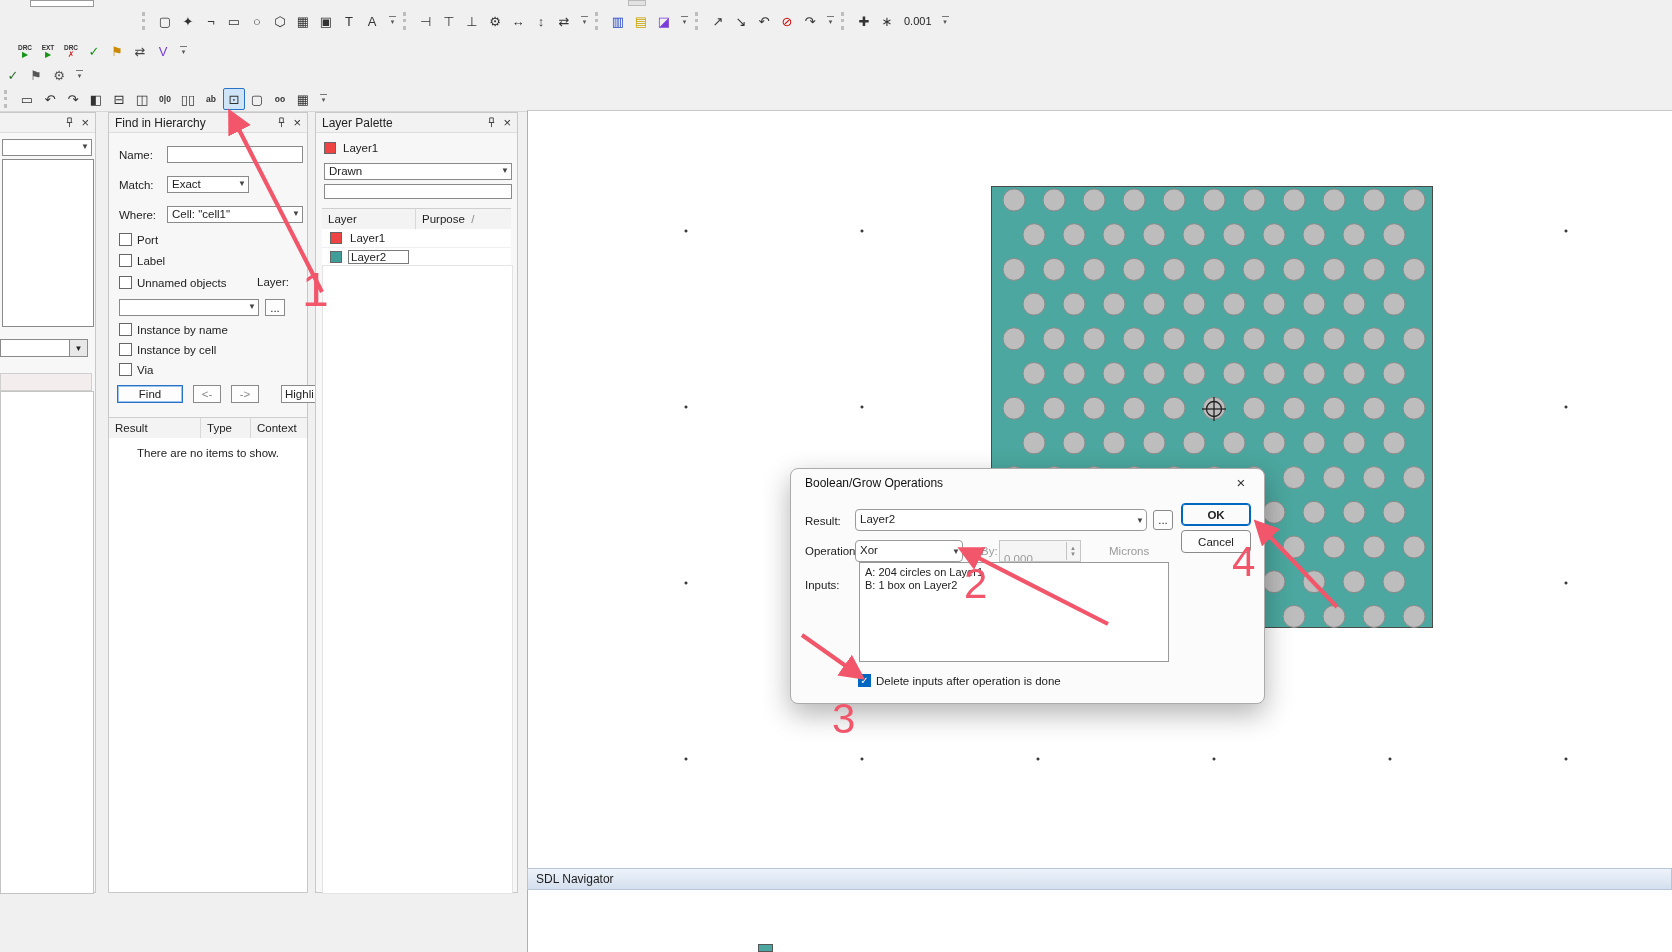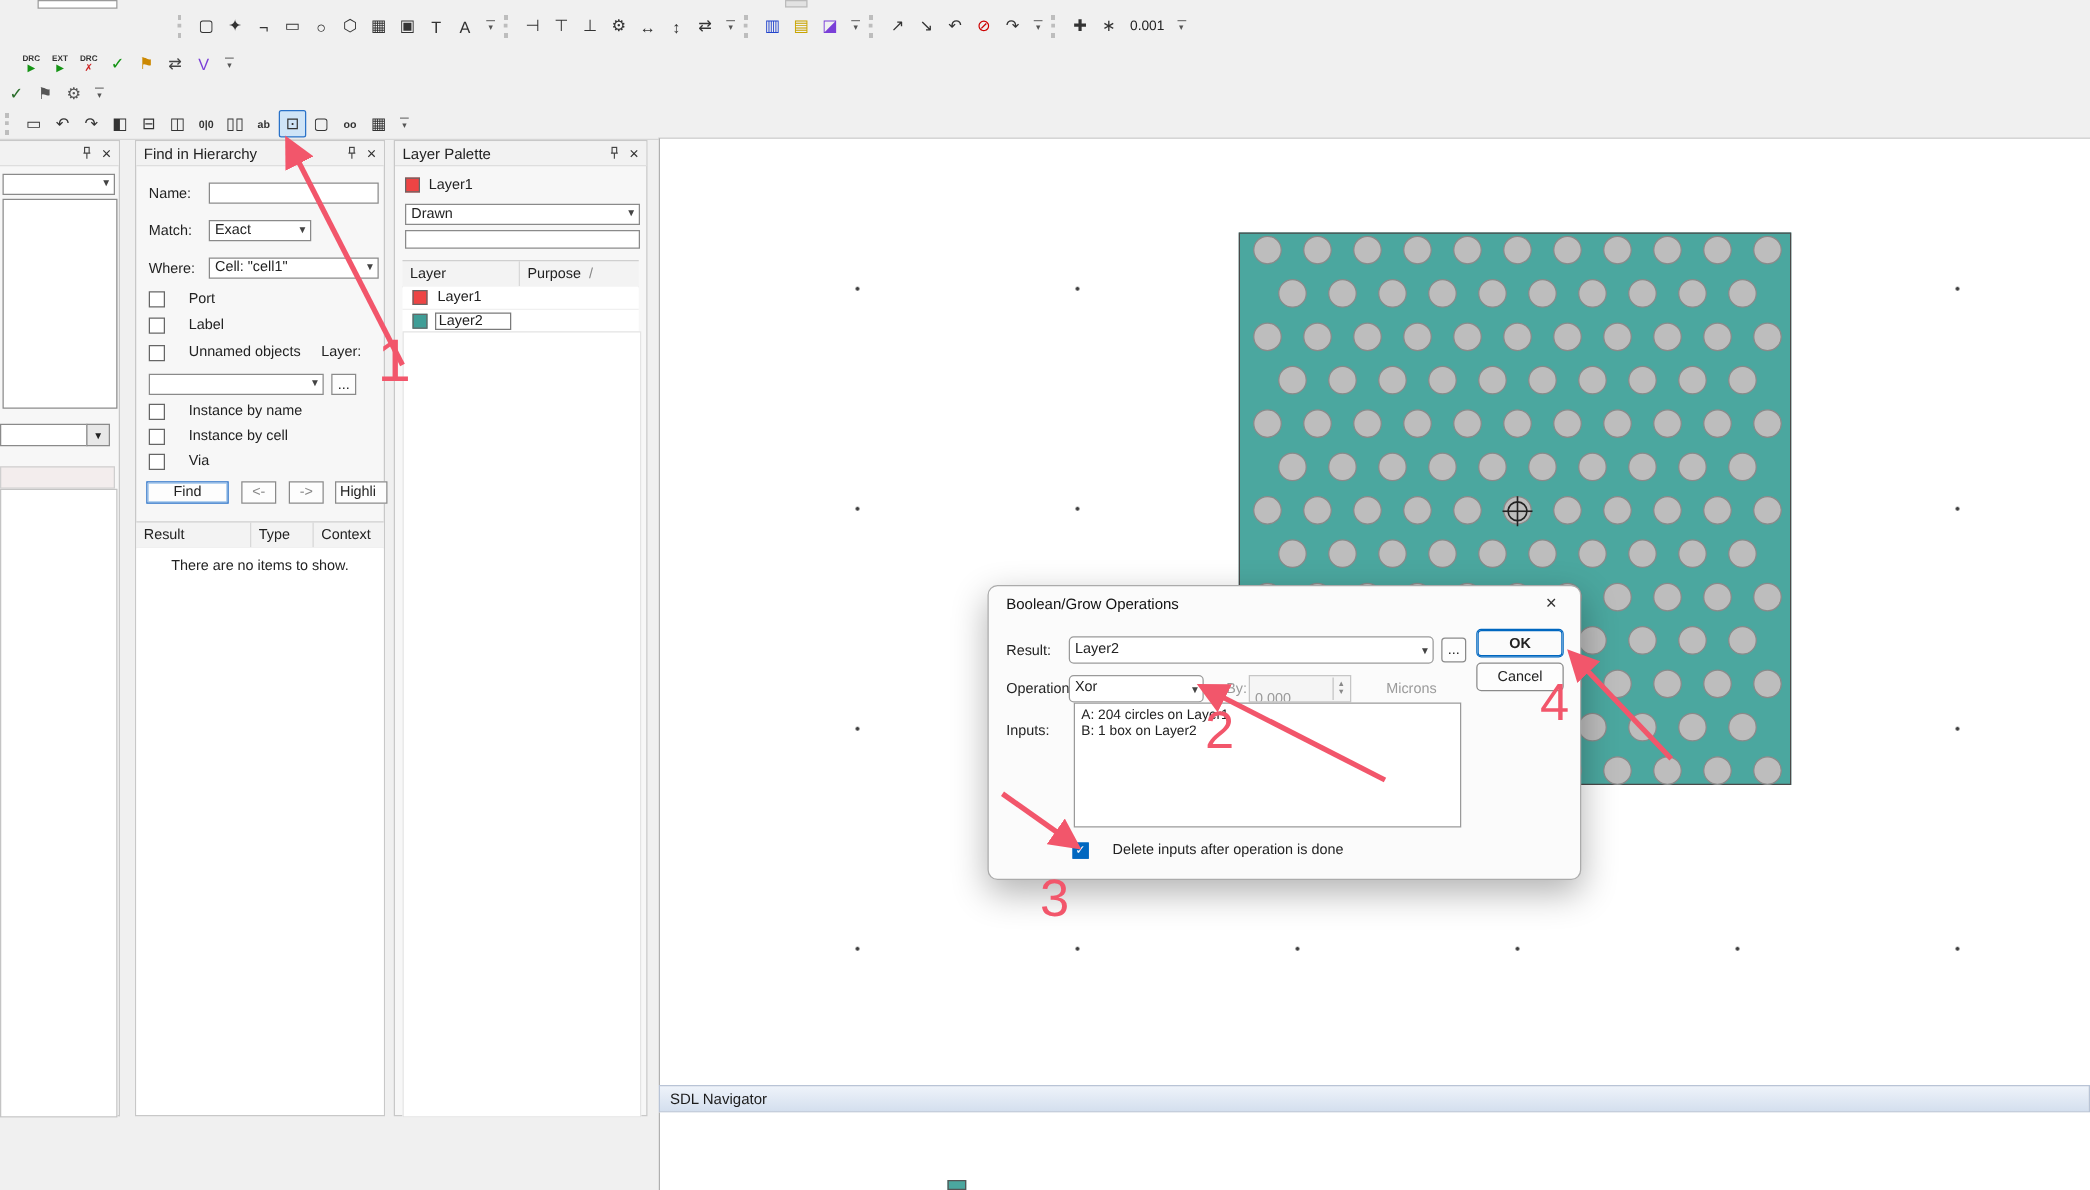--- a/index.html
+++ b/index.html
@@ -31,21 +31,21 @@
   .xbtn{font-size:13px;line-height:11px;color:#333;cursor:default;}
   .lbl{position:absolute;font-size:11.5px;color:#222;white-space:nowrap;}
   .lbl.gray{color:#9a9a9a;}
   .fld{position:absolute;background:#fff;border:1px solid #8a8a8a;box-sizing:border-box;
        font-size:11.5px;padding:1px 4px;overflow:hidden;white-space:nowrap;}
   .combo{padding-right:14px;}
   .chev{position:absolute;right:2px;top:2px;font-size:8px;color:#444;line-height:10px;}
   .btn{position:absolute;background:#fdfdfd;border:1px solid #8a8a8a;box-sizing:border-box;font-size:11.5px;
        display:flex;align-items:center;justify-content:center;overflow:hidden;white-space:nowrap;cursor:default;}
   .btn.default{border:1px solid #2a72c8;box-shadow:inset 0 0 0 1px #9cc3ec;}
-  .cb{position:absolute;display:flex;align-items:flex-start;gap:19px;font-size:11.5px;white-space:nowrap;}
+  .cb{position:absolute;display:flex;align-items:center;gap:5px;font-size:11.5px;white-space:nowrap;}
   .cb .box{width:13px;height:13px;background:#fff;border:1px solid #666;box-sizing:border-box;flex:0 0 auto;
            display:flex;align-items:center;justify-content:center;font-size:10px;color:#fff;}
   .cb .box.on{background:var(--accent,#0067c0);border-color:var(--accent,#0067c0);}
 
   
   .th-row{position:absolute;left:0;right:0;height:20px;background:#f3f3f3;border-top:1px solid #cfcfcf;
           border-bottom:1px solid #cfcfcf;display:flex;align-items:center;font-size:11.5px;}
   .th-cell{padding:0 6px;height:100%;display:flex;align-items:center;border-right:1px solid #d8d8d8;box-sizing:border-box;}
   .empty-note{position:absolute;left:0;right:0;text-align:center;font-size:11.5px;color:#222;}
   .white-area{position:absolute;background:#fff;border-top:none;}
@@ -272,21 +272,21 @@
 
     <div class="btn default" style="left:8px;top:272px;width:66px;height:18px;text-align:right;">
         <span>Find</span>
       </div>
     <div class="btn" style="left:84px;top:272px;width:28px;height:18px;color:#888;">
         <span>&lt;-</span>
       </div>
     <div class="btn" style="left:122px;top:272px;width:28px;height:18px;color:#888;">
         <span>-&gt;</span>
       </div>
-    <div class="btn" style="left:159px;top:272px;width:42px;height:18px;justify-content:flex-start;padding-left:3px;">
+    <div class="btn" style="left:172px;top:272px;width:42px;height:18px;justify-content:flex-start;padding-left:3px;">
         <span>Highli</span>
       </div>
 
     <div class="th-row" style="top:304px;">
       <span class="th-cell" style="width:92px;">Result</span>
       <span class="th-cell" style="width:50px;">Type</span>
       <span class="th-cell" style="flex:1;border-right:none;">Context</span>
     </div>
     <div class="white-area" style="left:0;top:325px;width:198px;height:454px;"></div>
     <div class="empty-note" style="top:334px;">There are no items to show.</div>

